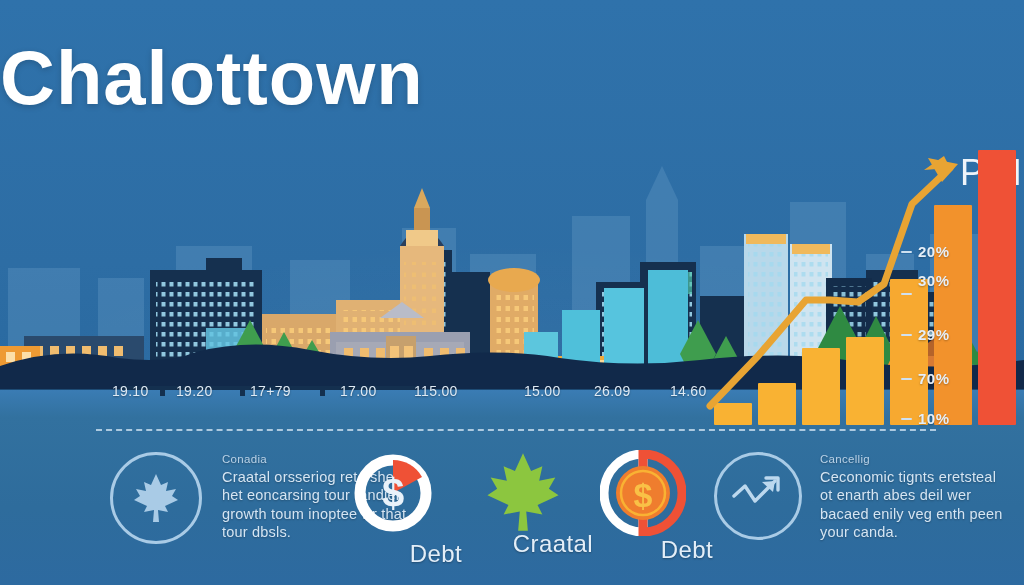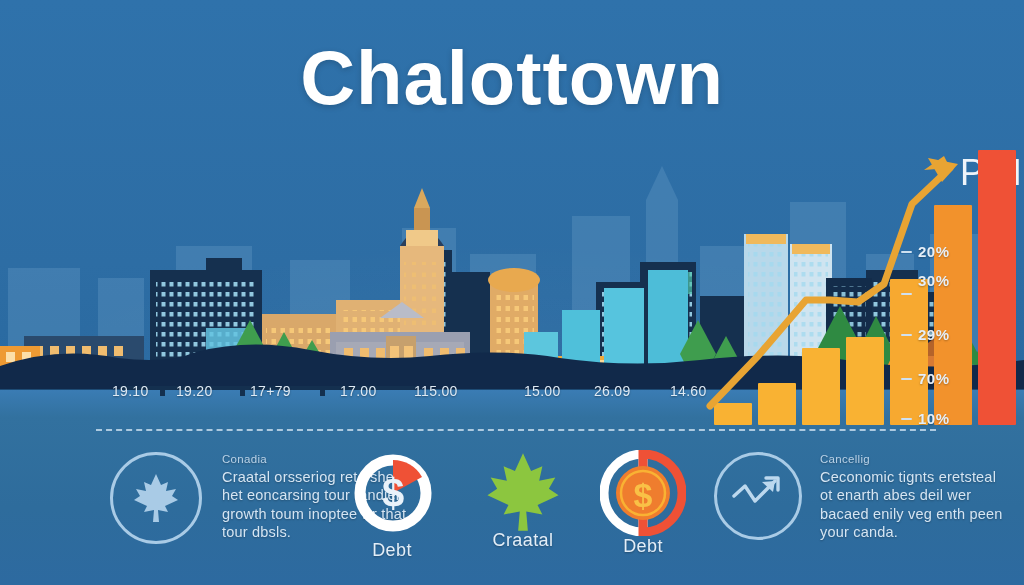--- a/index.html
+++ b/index.html
@@ -16,21 +16,20 @@
   
   .sky-haze{
     position:absolute;left:0;top:0;width:1024px;height:390px;
     background:radial-gradient(ellipse 70% 55% at 50% 100%, rgba(255,255,255,.045), rgba(255,255,255,0) 70%);
     pointer-events:none;
   }
 
   
   .title{
     position:absolute;top:40px;left:0;width:1024px;
-    text-align:center;
     font-size:76px;line-height:1;
     font-weight:bold;
     color:#ffffff;
     letter-spacing:1px;
     text-shadow:0 2px 6px rgba(0,0,0,.18);
   }
   .subtitle{
     position:absolute;top:155px;left:0;width:1024px;
     text-align:right;
     font-size:36px;line-height:1;
@@ -104,22 +103,22 @@
   
   .icon-item{position:absolute;}
   .circle-outline{
     position:absolute;
     border-radius:50%;
     border:3px solid #a9cbe6;
     box-sizing:border-box;
   }
   .icon-caption{
     position:absolute;
-    width:140px;text-align:center;
-    color:#e3eef8;font-size:18px;
+    width:140px;text-align:right;
+    color:#e3eef8;font-size:24px;
     letter-spacing:.4px;
     text-shadow:0 1px 2px rgba(0,0,0,.3);
   }
 
   .blurb{
     position:absolute;
     width:190px;
     color:#d5e5f3;
     font-size:14.5px;
     line-height:1.28;

